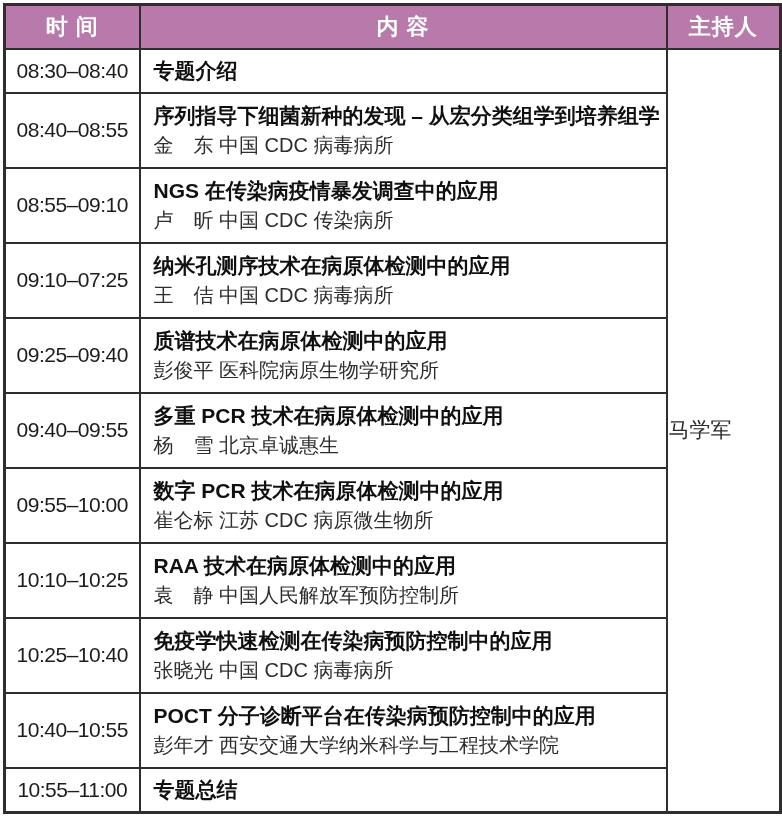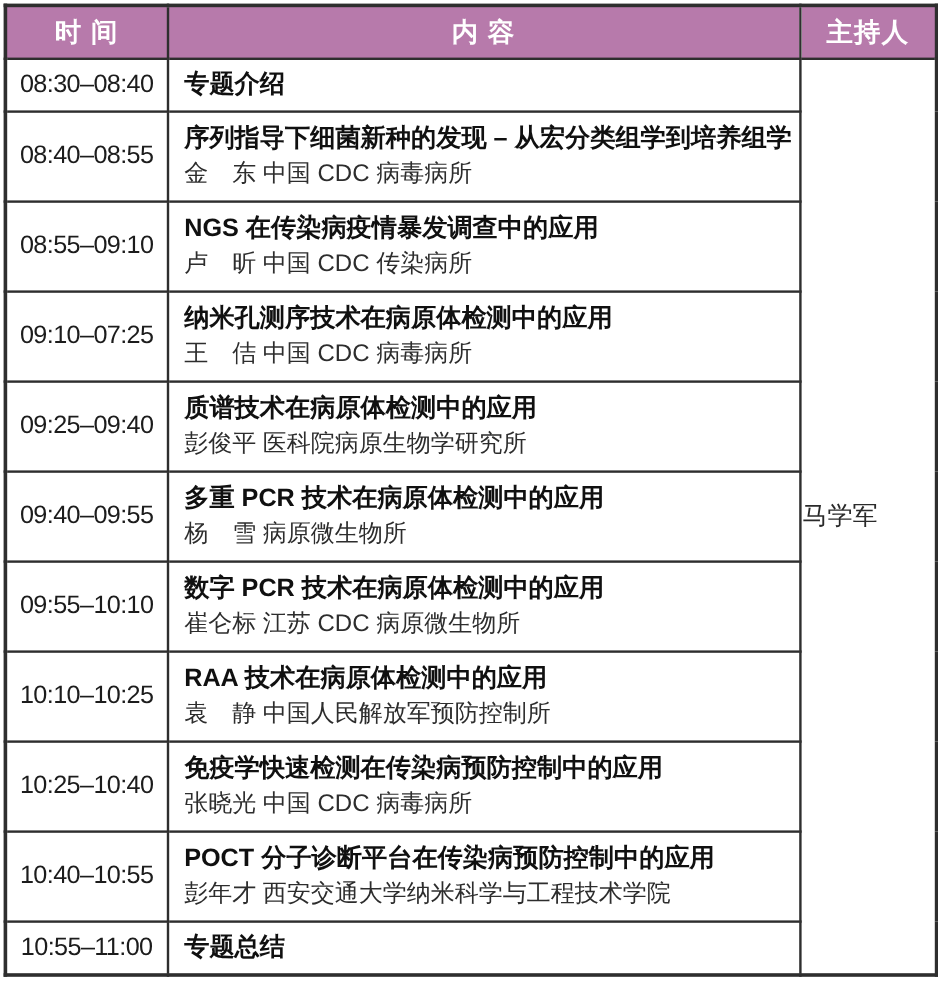--- a/index.html
+++ b/index.html
@@ -124,25 +124,25 @@
           <td class="time-cell">09:25–09:40</td>
           <td class="content-cell">
             <div class="talk-title">质谱技术在病原体检测中的应用</div>
             <div class="talk-speaker">彭俊平 医科院病原生物学研究所</div>
           </td>
         </tr>
         <tr class="row-lg">
           <td class="time-cell">09:40–09:55</td>
           <td class="content-cell">
             <div class="talk-title">多重 PCR 技术在病原体检测中的应用</div>
-            <div class="talk-speaker">杨　雪 病原微生物所</div>
+            <div class="talk-speaker">杨　雪 北京卓诚惠生</div>
           </td>
         </tr>
         <tr class="row-lg">
-          <td class="time-cell">09:55–10:10</td>
+          <td class="time-cell">09:55–10:00</td>
           <td class="content-cell">
             <div class="talk-title">数字 PCR 技术在病原体检测中的应用</div>
             <div class="talk-speaker">崔仑标 江苏 CDC 病原微生物所</div>
           </td>
         </tr>
         <tr class="row-lg">
           <td class="time-cell">10:10–10:25</td>
           <td class="content-cell">
             <div class="talk-title">RAA 技术在病原体检测中的应用</div>
             <div class="talk-speaker">袁　静 中国人民解放军预防控制所</div>

